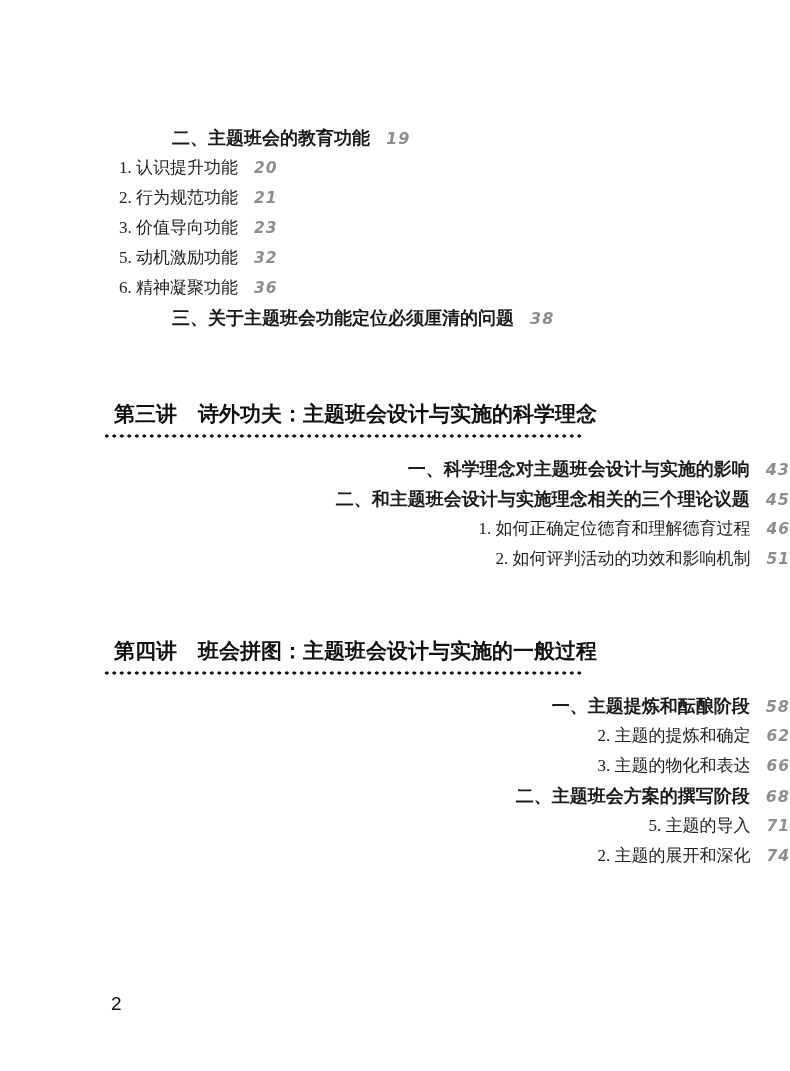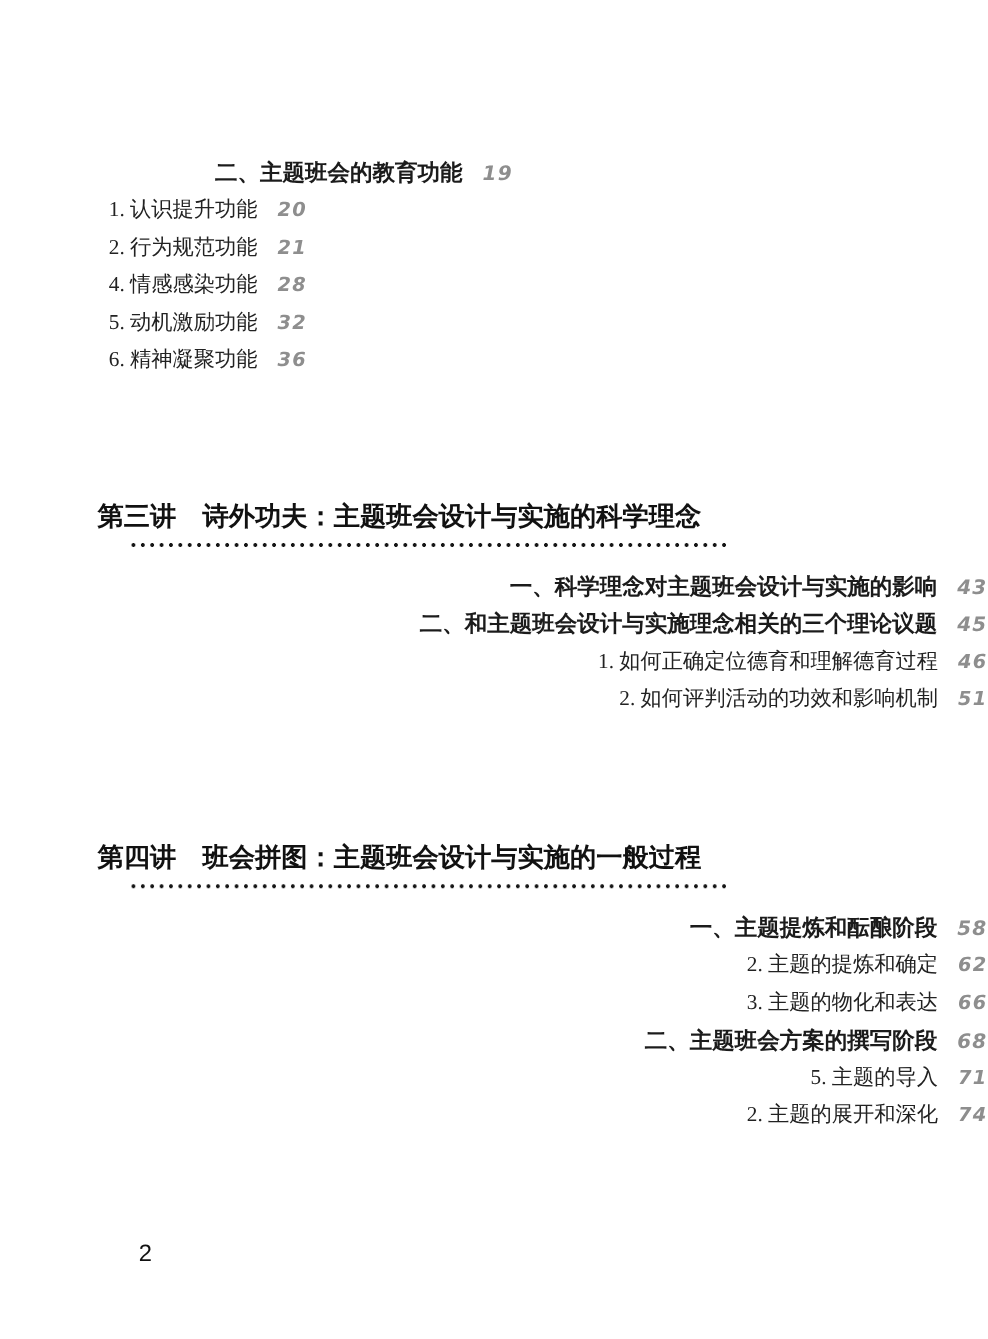--- a/index.html
+++ b/index.html
@@ -7,51 +7,51 @@
     position: relative;
     width: 790px;
     height: 1071px;
     background: #ffffff;
     overflow: hidden;
     color: #1b1b1b;
   }
   .block { position: absolute; left: 0; width: 790px; }
   .sec-cont { top: 123px; }
   .sec3 { top: 400px; }
-  .sec4 { top: 673px; }
+  .sec4 { top: 637px; }
 
   .row { line-height: 30px; height: 30px; white-space: nowrap; }
   .row.l1 {
     padding-left: 172px;
     font-family: "Liberation Sans", sans-serif;
     font-weight: 700;
     font-size: 18px;
     color: #1b1b1b;
   }
   .row.l2 {
-    padding-left: 87px;
+    padding-left: 119px;
     font-family: "Liberation Serif", serif;
     font-weight: 400;
     font-size: 17px;
     color: #222222;
   }
   .pg {
     margin-left: 16px;
     font-family: "DejaVu Sans", sans-serif;
     font-style: italic;
     font-weight: 700;
     font-size: 16px;
     color: #8e8e8e;
     letter-spacing: 1px;
   }
   .row.l2 .pg { font-size: 15.5px; }
 
   .chapter {
     margin: 0;
-    padding-left: 78px;
+    padding-left: 114px;
     font-family: "Liberation Sans", sans-serif;
     font-weight: 700;
     font-size: 21px;
     line-height: 28px;
     color: #111111;
     white-space: nowrap;
   }
   .dots {
     margin: 4px 0 0 103px;
     width: 481px;
@@ -82,27 +82,30 @@
     <div class="row l1">
       <span>二、主题班会的教育功能</span><span class="pg">19</span>
     </div>
     <div class="row l2">
       <span>1. 认识提升功能</span><span class="pg">20</span>
     </div>
     <div class="row l2">
       <span>2. 行为规范功能</span><span class="pg">21</span>
     </div>
     <div class="row l2">
-      <span>4. 情感感染功能</span><span class="pg">28</span>
+      <span>3. 价值导向功能</span><span class="pg">23</span>
     </div>
     <div class="row l2">
       <span>5. 动机激励功能</span><span class="pg">32</span>
     </div>
     <div class="row l2">
       <span>6. 精神凝聚功能</span><span class="pg">36</span>
+    </div>
+    <div class="row l1">
+      <span>三、关于主题班会功能定位必须厘清的问题</span><span class="pg">38</span>
     </div>
   </section>
 
   <section class="block sec3">
     <h2 class="chapter">第三讲　诗外功夫：主题班会设计与实施的科学理念</h2>
     <div class="dots"></div>
     <div class="rows">
       <div class="row l1">
         <span>一、科学理念对主题班会设计与实施的影响</span><span class="pg">43</span>
       </div>

